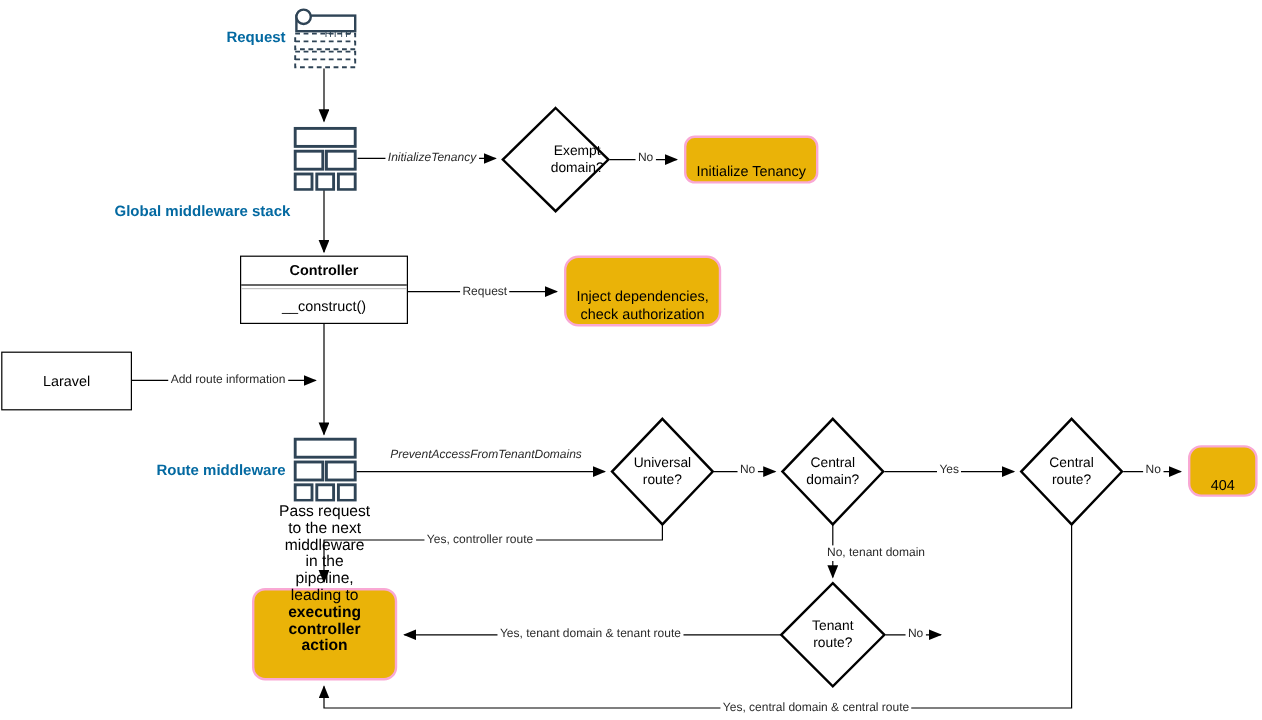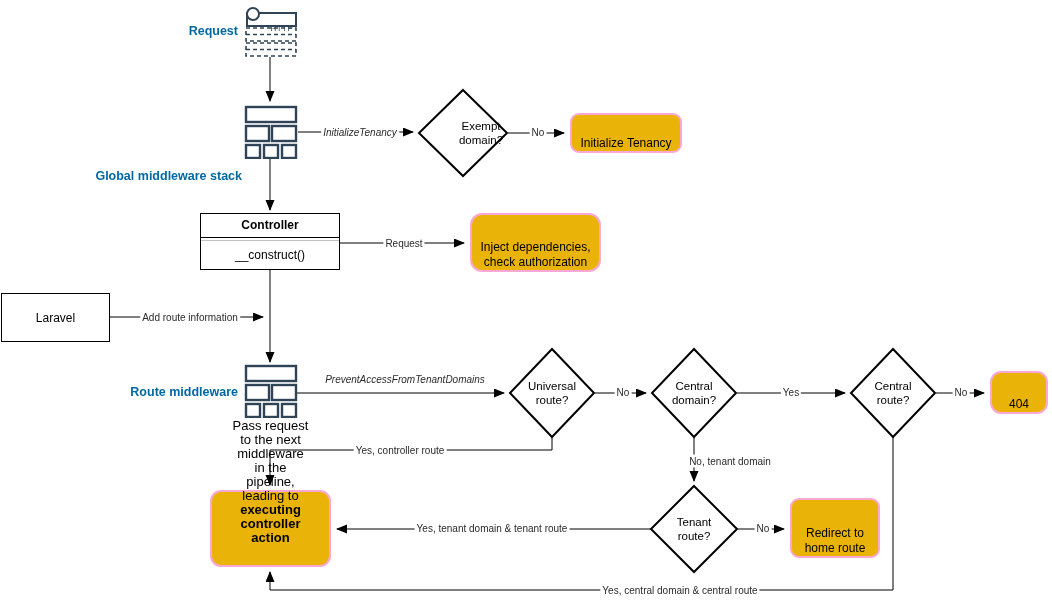--- a/index.html
+++ b/index.html
@@ -143,24 +143,20 @@
   <div class="rbox" style="left:570px;top:113px;width:112px;height:40px;">
     <span>Initialize Tenancy</span>
   </div>
   <div class="rbox" style="left:470px;top:213px;width:131px;height:59px;border-radius:12px;">
     <span>Inject dependencies,</span>
     <span>check authorization</span>
   </div>
   <div class="rbox" style="left:990px;top:371px;width:58px;height:43px;border-radius:11px;">
     <span>404</span>
   </div>
-  <div class="rbox" style="left:790px;top:498px;width:90px;height:60px;">
-    <span>Redirect to</span>
-    <span>home route</span>
-  </div>
   <div class="rbox" style="left:210px;top:490px;width:121px;height:77px;border-radius:11px;">
     <div class="pass-text">
       <span><span>Pass request to the next middleware in the pipeline, leading to </span><span class="bold">executing controller action</span></span>
     </div>
   </div>
 
   <div class="diamond-text" style="left:437px;top:90px;width:88px;height:86px;">
     <span>Exempt</span>
     <span>domain?</span>
   </div>

